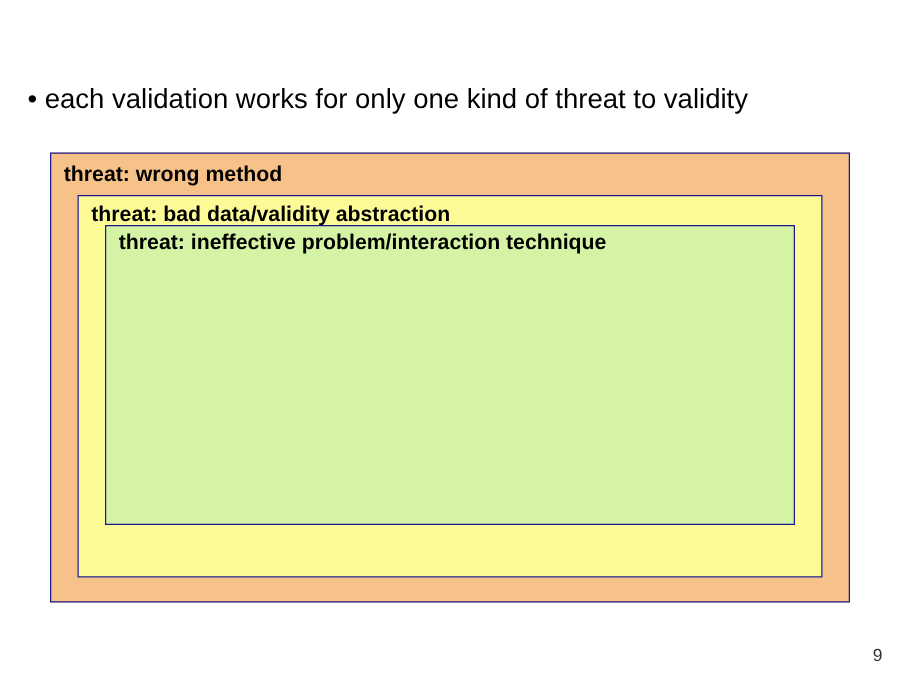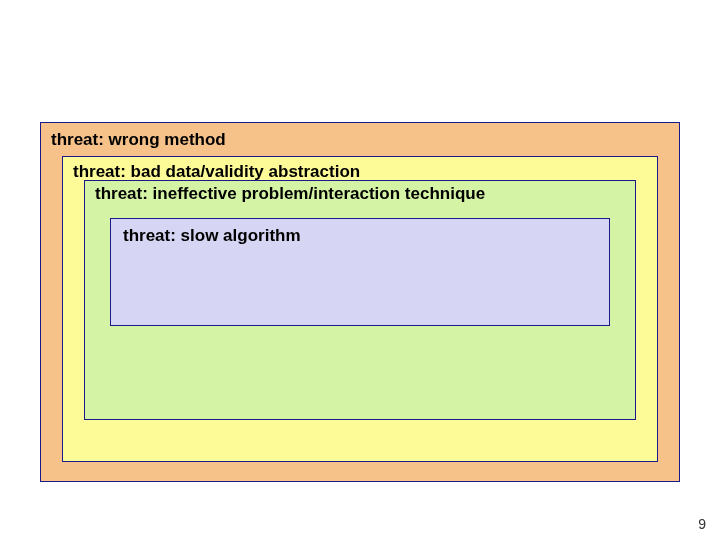--- a/index.html
+++ b/index.html
@@ -88,36 +88,34 @@
     font-size: 14px;
     color: #333;
   }
 </style>
 </head>
 <body>
 
 <div class="slide">
 
 
+  <div class="bullet">• each validation works for only one kind of threat to validity</div>
 
   <div class="diagram">
 
     <div class="layer l1">
       <span class="layer-label">threat: wrong method</span>
     </div>
 
     <div class="layer l2">
       <span class="layer-label">threat: bad data/validity abstraction</span>
     </div>
 
     <div class="layer l3">
       <span class="layer-label">threat: ineffective problem/interaction technique</span>
     </div>
 
-    <div class="layer l4">
-      <span class="layer-label">threat: slow algorithm</span>
-    </div>
 
   </div>
 
   <div class="page-number">9</div>
 
 </div>
 
 </body></html>

